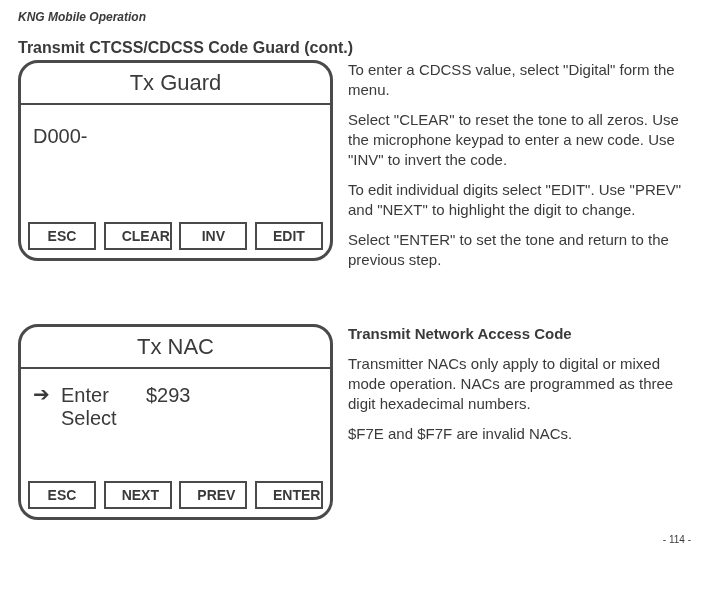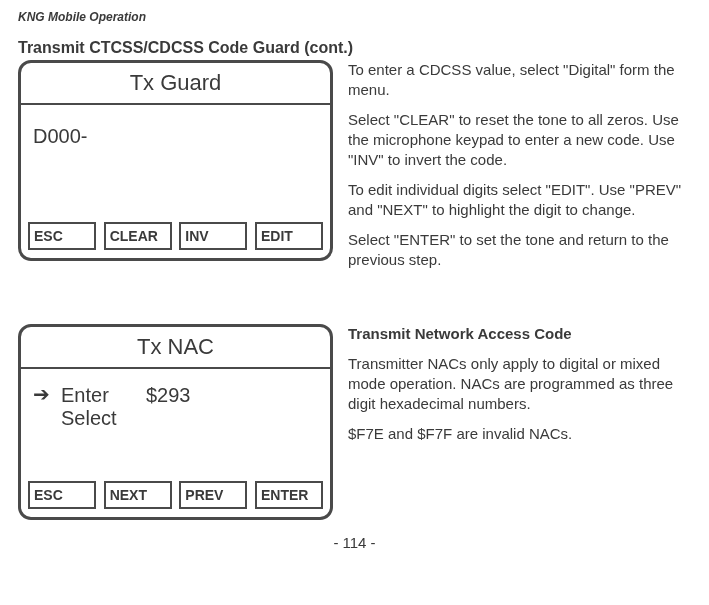--- a/index.html
+++ b/index.html
@@ -35,21 +35,21 @@
       flex: 1;
     }
     .text-col p {
       margin: 0 0 10px 0;
       line-height: 1.33;
     }
     
     .screen {
       width: 315px;
       border: 3px solid #4a4a4a;
-      border-radius: 13px;
+      border-radius: 20px;
       box-sizing: border-box;
       padding-bottom: 8px;
     }
     .screen-title {
       text-align: center;
       font-size: 22px;
       padding: 7px 0;
       border-bottom: 2px solid #4a4a4a;
     }
     .screen-body {
@@ -62,38 +62,38 @@
     }
     .softkeys {
       display: flex;
       justify-content: space-between;
       padding: 0 7px;
     }
     .softkey {
       border: 2px solid #4a4a4a;
       font-weight: bold;
       font-size: 14px;
-      text-align: left;
-      padding: 4px 4px;
+      text-align: center;
+      padding: 4px 16px;
       width: 68px;
       box-sizing: border-box;
     }
     .menu-line {
       display: grid;
       grid-template-columns: 28px 85px 80px;
       align-items: start;
       font-size: 20px;
     }
     .arrow {
       font-size: 20px;
       line-height: 1;
     }
     .page-num {
-      text-align: center;
-      font-size: 15px;
+      text-align: right;
+      font-size: 10px;
       margin-top: 14px;
     }
     .block2 {
       margin-top: 45px;
     }
     .bold {
       font-weight: bold;
     }
   </style>
 </head>

